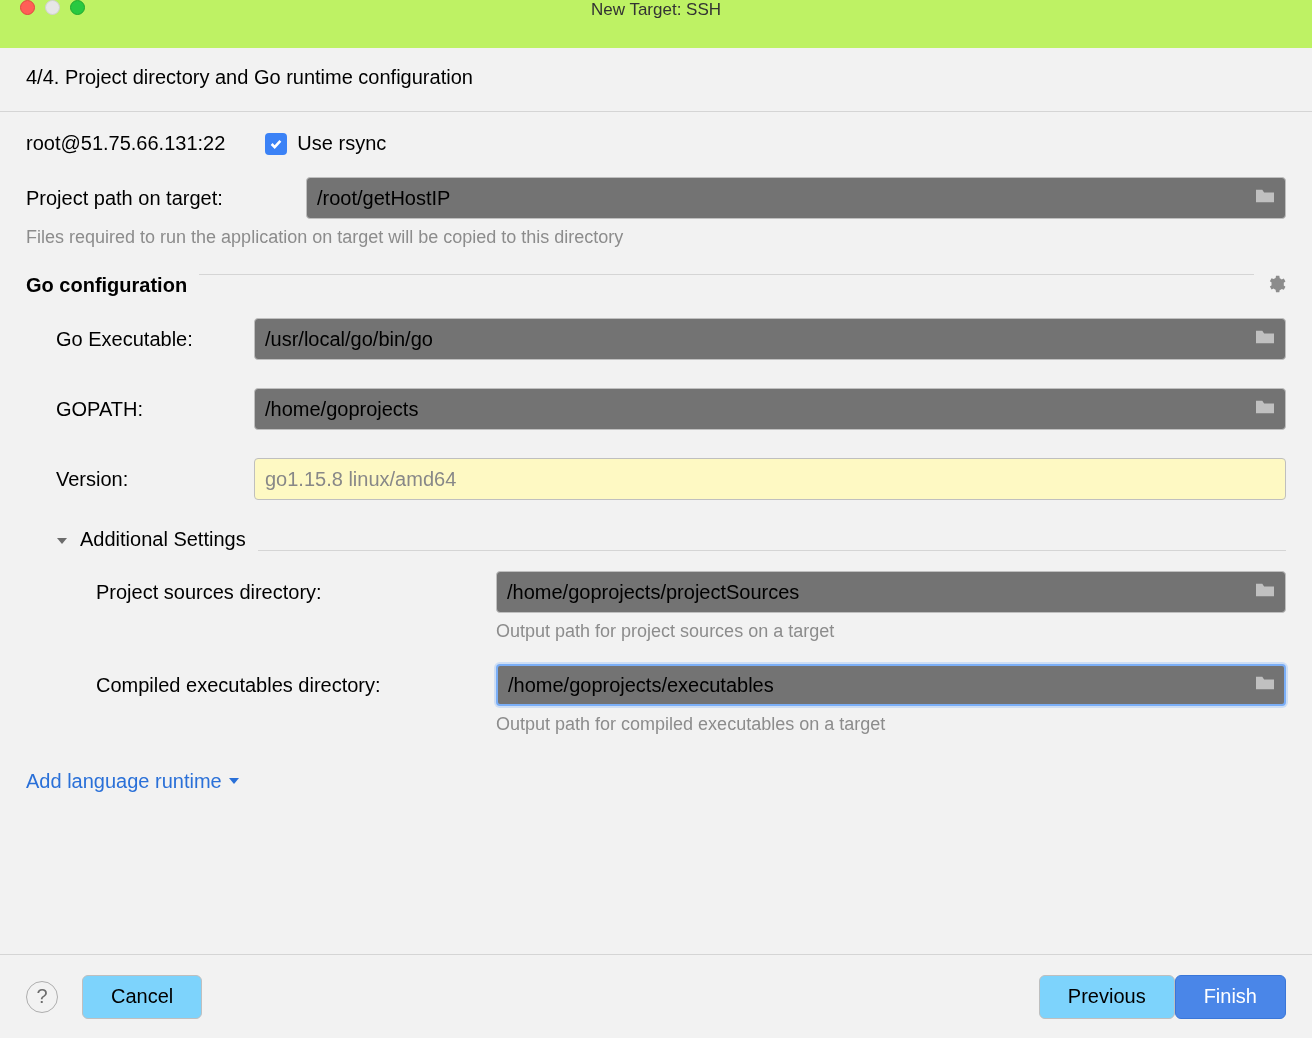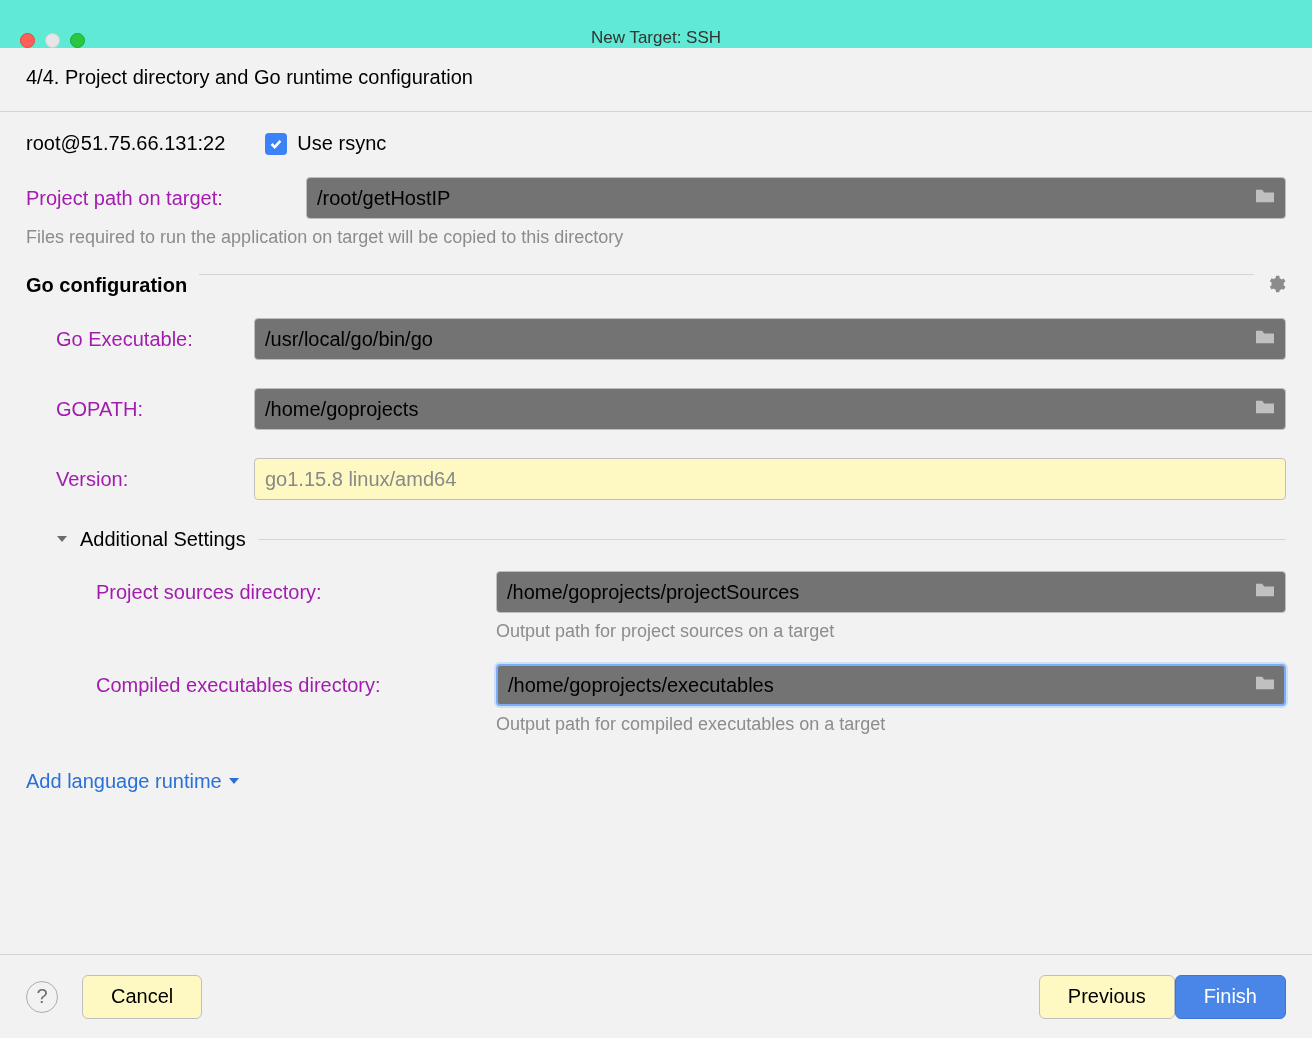--- a/index.html
+++ b/index.html
@@ -7,24 +7,24 @@
       font-family: -apple-system, BlinkMacSystemFont, "Segoe UI", Helvetica, Arial, sans-serif;
       background: #f2f2f2;
       width: 1312px;
       height: 1038px;
       overflow: hidden;
       color: #000;
     }
     .titlebar {
       height: 48px;
       display: flex;
-      align-items: flex-end;
+      align-items: flex-start;
       padding: 0 20px;
       position: relative;
-      background: #5eead4;
+      background: #bef264;
     }
     .traffic-lights {
       display: flex;
       gap: 10px;
       align-items: center;
     }
     .traffic-light {
       width: 15px;
       height: 15px;
       border-radius: 50%;
@@ -84,21 +84,21 @@
       height: 14px;
       stroke: white;
       stroke-width: 3;
       fill: none;
     }
     .rsync-label {
       font-size: 20px;
     }
     .label-col {
       font-size: 20px;
-      color: #a21caf;
+      color: #000000;
     }
     .label-col.w1 { width: 280px; }
     .label-col.w2 { width: 228px; padding-left: 30px; }
     .label-col.w3 { width: 470px; padding-left: 70px; }
     .input-wrap {
       flex: 1;
       position: relative;
     }
     .text-input {
       width: 100%;
@@ -158,21 +158,21 @@
     .gear-btn {
       cursor: pointer;
     }
     .gear-btn svg {
       width: 20px;
       height: 20px;
       fill: #8c8c8c;
     }
     .sub-header {
       display: flex;
-      align-items: center;
+      align-items: flex-end;
       margin: 18px 0 20px 30px;
       gap: 12px;
     }
     .caret {
       display: inline-block;
     }
     .caret svg {
       width: 12px;
       height: 12px;
       fill: #6c6c6c;
@@ -220,21 +220,21 @@
       cursor: pointer;
     }
     .btn {
       height: 44px;
       padding: 0 28px;
       border-radius: 6px;
       font-size: 20px;
       font-family: inherit;
       cursor: pointer;
       border: 1px solid #bfbfbf;
-      background: #fef9c3;
+      background: #7dd3fc;
       color: #000;
     }
     .btn.primary {
       background: #4a86e8;
       border-color: #3a76d8;
       color: #fff;
     }
     .footer-left { display: flex; gap: 24px; align-items: center; }
     .footer-right { margin-left: auto; display: flex; }
   </style>

